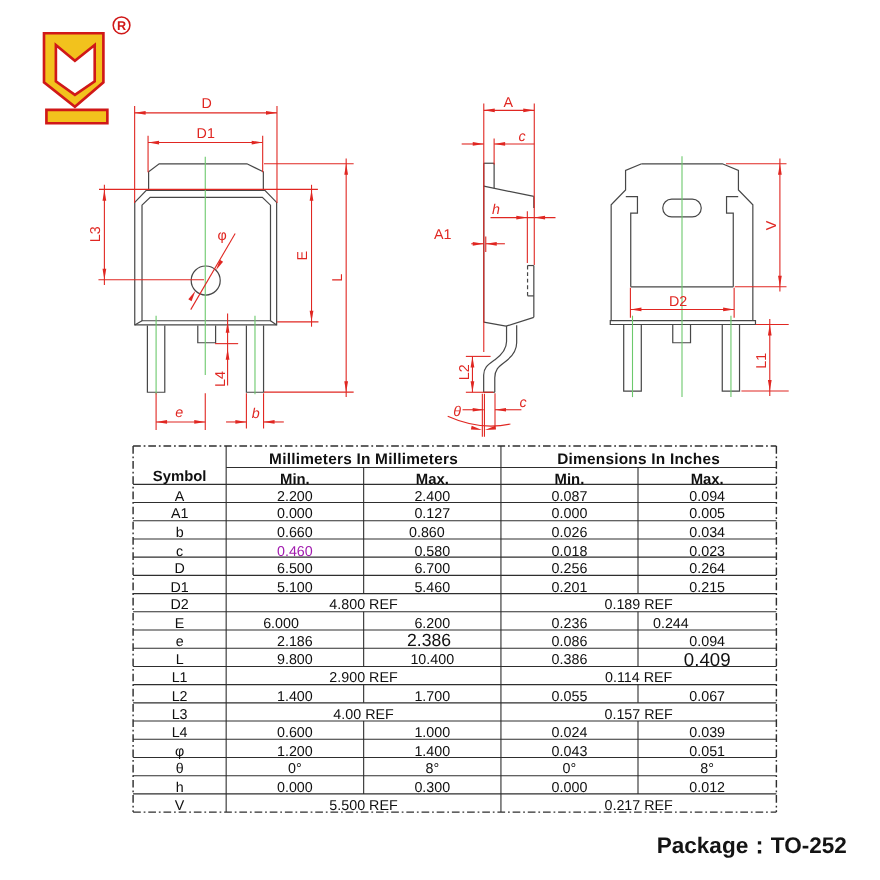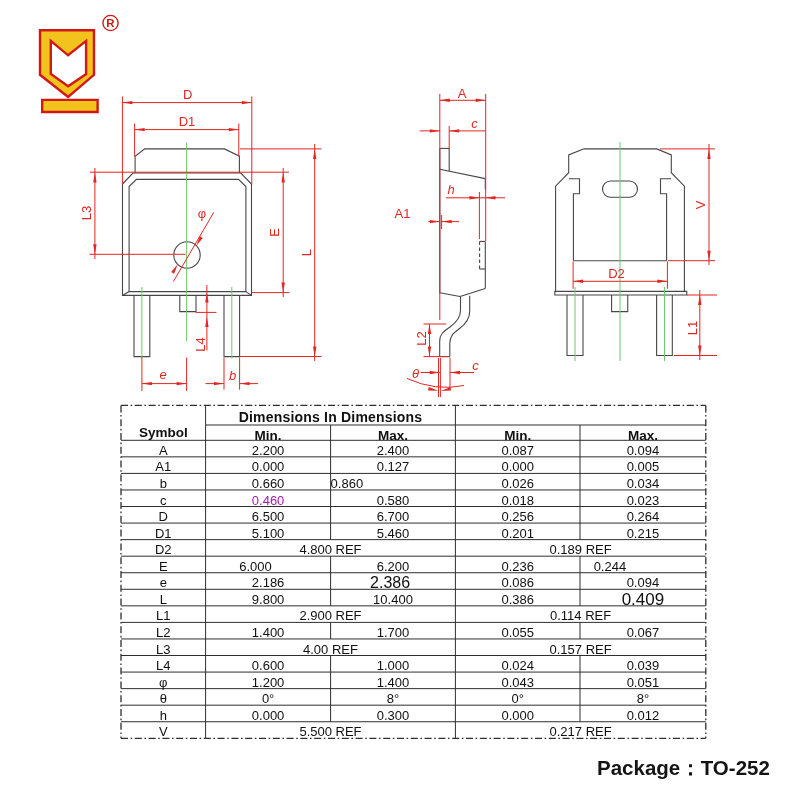--- a/index.html
+++ b/index.html
@@ -188,39 +188,40 @@
 <line x1="455.4" y1="405.4" x2="455.4" y2="738.29" stroke="#2e2e2e" stroke-width="1"></line>
 <line x1="330.6" y1="425.0" x2="330.6" y2="539.63" stroke="#2e2e2e" stroke-width="1"></line>
 <line x1="580" y1="425.0" x2="580" y2="539.63" stroke="#2e2e2e" stroke-width="1"></line>
 <line x1="330.6" y1="556.185" x2="330.6" y2="605.8499999999999" stroke="#2e2e2e" stroke-width="1"></line>
 <line x1="580" y1="556.185" x2="580" y2="605.8499999999999" stroke="#2e2e2e" stroke-width="1"></line>
 <line x1="330.6" y1="622.405" x2="330.6" y2="638.96" stroke="#2e2e2e" stroke-width="1"></line>
 <line x1="580" y1="622.405" x2="580" y2="638.96" stroke="#2e2e2e" stroke-width="1"></line>
 <line x1="330.6" y1="655.515" x2="330.6" y2="721.7349999999999" stroke="#2e2e2e" stroke-width="1"></line>
 <line x1="580" y1="655.515" x2="580" y2="721.7349999999999" stroke="#2e2e2e" stroke-width="1"></line>
 </svg>
-<div style="position:absolute;left:205.60px;top:408.00px;width:249.80px;height:19.60px;line-height:19.60px;text-align:center;font-size:14px;font-weight:bold;color:#101010;letter-spacing:0.2px">Dimensions In Dimensions</div>
+<div style="position:absolute;left:205.60px;top:408.00px;width:249.80px;height:19.60px;line-height:19.60px;text-align:center;font-size:14px;font-weight:bold;color:#101010;letter-spacing:0.2px">Millimeters In Millimeters</div>
+<div style="position:absolute;left:455.40px;top:408.00px;width:250.40px;height:19.60px;line-height:19.60px;text-align:center;font-size:14px;font-weight:bold;color:#101010;letter-spacing:0.2px">Dimensions In Inches</div>
 <div style="position:absolute;left:121.00px;top:425.80px;width:84.60px;height:13.00px;line-height:13.00px;text-align:center;font-size:13.5px;font-weight:bold;color:#101010;letter-spacing:0px">Symbol</div>
 <div style="position:absolute;left:205.60px;top:427.60px;width:125.00px;height:15.30px;line-height:15.30px;text-align:center;font-size:13.5px;font-weight:bold;color:#101010;letter-spacing:0px">Min.</div>
 <div style="position:absolute;left:330.60px;top:427.60px;width:124.80px;height:15.30px;line-height:15.30px;text-align:center;font-size:13.5px;font-weight:bold;color:#101010;letter-spacing:0px">Max.</div>
 <div style="position:absolute;left:455.40px;top:427.60px;width:124.60px;height:15.30px;line-height:15.30px;text-align:center;font-size:13.5px;font-weight:bold;color:#101010;letter-spacing:0px">Min.</div>
 <div style="position:absolute;left:580.00px;top:427.60px;width:125.80px;height:15.30px;line-height:15.30px;text-align:center;font-size:13.5px;font-weight:bold;color:#101010;letter-spacing:0px">Max.</div>
 <div style="position:absolute;left:121.00px;top:442.90px;width:84.60px;height:16.56px;line-height:16.56px;text-align:center;font-size:13px;font-weight:normal;color:#101010;letter-spacing:0px">A</div>
 <div style="position:absolute;left:205.60px;top:442.90px;width:125.00px;height:16.56px;line-height:16.56px;text-align:center;font-size:13px;font-weight:normal;color:#101010;letter-spacing:0px">2.200</div>
 <div style="position:absolute;left:330.60px;top:442.90px;width:124.80px;height:16.56px;line-height:16.56px;text-align:center;font-size:13px;font-weight:normal;color:#101010;letter-spacing:0px">2.400</div>
 <div style="position:absolute;left:455.40px;top:442.90px;width:124.60px;height:16.56px;line-height:16.56px;text-align:center;font-size:13px;font-weight:normal;color:#101010;letter-spacing:0px">0.087</div>
 <div style="position:absolute;left:580.00px;top:442.90px;width:125.80px;height:16.56px;line-height:16.56px;text-align:center;font-size:13px;font-weight:normal;color:#101010;letter-spacing:0px">0.094</div>
 <div style="position:absolute;left:121.00px;top:459.46px;width:84.60px;height:16.56px;line-height:16.56px;text-align:center;font-size:13px;font-weight:normal;color:#101010;letter-spacing:0px">A1</div>
 <div style="position:absolute;left:205.60px;top:459.46px;width:125.00px;height:16.56px;line-height:16.56px;text-align:center;font-size:13px;font-weight:normal;color:#101010;letter-spacing:0px">0.000</div>
 <div style="position:absolute;left:330.60px;top:459.46px;width:124.80px;height:16.56px;line-height:16.56px;text-align:center;font-size:13px;font-weight:normal;color:#101010;letter-spacing:0px">0.127</div>
 <div style="position:absolute;left:455.40px;top:459.46px;width:124.60px;height:16.56px;line-height:16.56px;text-align:center;font-size:13px;font-weight:normal;color:#101010;letter-spacing:0px">0.000</div>
 <div style="position:absolute;left:580.00px;top:459.46px;width:125.80px;height:16.56px;line-height:16.56px;text-align:center;font-size:13px;font-weight:normal;color:#101010;letter-spacing:0px">0.005</div>
 <div style="position:absolute;left:121.00px;top:476.01px;width:84.60px;height:16.56px;line-height:16.56px;text-align:center;font-size:13px;font-weight:normal;color:#101010;letter-spacing:0px">b</div>
 <div style="position:absolute;left:205.60px;top:476.01px;width:125.00px;height:16.56px;line-height:16.56px;text-align:center;font-size:13px;font-weight:normal;color:#101010;letter-spacing:0px">0.660</div>
-<div style="position:absolute;left:330.60px;top:476.01px;width:115px;height:16.56px;line-height:16.56px;font-size:13px;font-weight:normal;color:#101010;letter-spacing:0px">0.860</div>
+<div style="position:absolute;left:330.60px;top:476.01px;width:115px;height:16.56px;line-height:16.56px;text-align:center;font-size:13px;font-weight:normal;color:#101010;letter-spacing:0px">0.860</div>
 <div style="position:absolute;left:455.40px;top:476.01px;width:124.60px;height:16.56px;line-height:16.56px;text-align:center;font-size:13px;font-weight:normal;color:#101010;letter-spacing:0px">0.026</div>
 <div style="position:absolute;left:580.00px;top:476.01px;width:125.80px;height:16.56px;line-height:16.56px;text-align:center;font-size:13px;font-weight:normal;color:#101010;letter-spacing:0px">0.034</div>
 <div style="position:absolute;left:121.00px;top:492.57px;width:84.60px;height:16.55px;line-height:16.55px;text-align:center;font-size:13px;font-weight:normal;color:#101010;letter-spacing:0px">c</div>
 <div style="position:absolute;left:205.60px;top:492.57px;width:125.00px;height:16.55px;line-height:16.55px;text-align:center;font-size:13px;font-weight:normal;color:#a21caf;letter-spacing:0px">0.460</div>
 <div style="position:absolute;left:330.60px;top:492.57px;width:124.80px;height:16.55px;line-height:16.55px;text-align:center;font-size:13px;font-weight:normal;color:#101010;letter-spacing:0px">0.580</div>
 <div style="position:absolute;left:455.40px;top:492.57px;width:124.60px;height:16.55px;line-height:16.55px;text-align:center;font-size:13px;font-weight:normal;color:#101010;letter-spacing:0px">0.018</div>
 <div style="position:absolute;left:580.00px;top:492.57px;width:125.80px;height:16.55px;line-height:16.55px;text-align:center;font-size:13px;font-weight:normal;color:#101010;letter-spacing:0px">0.023</div>
 <div style="position:absolute;left:121.00px;top:509.12px;width:84.60px;height:16.56px;line-height:16.56px;text-align:center;font-size:13px;font-weight:normal;color:#101010;letter-spacing:0px">D</div>
 <div style="position:absolute;left:205.60px;top:509.12px;width:125.00px;height:16.56px;line-height:16.56px;text-align:center;font-size:13px;font-weight:normal;color:#101010;letter-spacing:0px">6.500</div>
 <div style="position:absolute;left:330.60px;top:509.12px;width:124.80px;height:16.56px;line-height:16.56px;text-align:center;font-size:13px;font-weight:normal;color:#101010;letter-spacing:0px">6.700</div>

